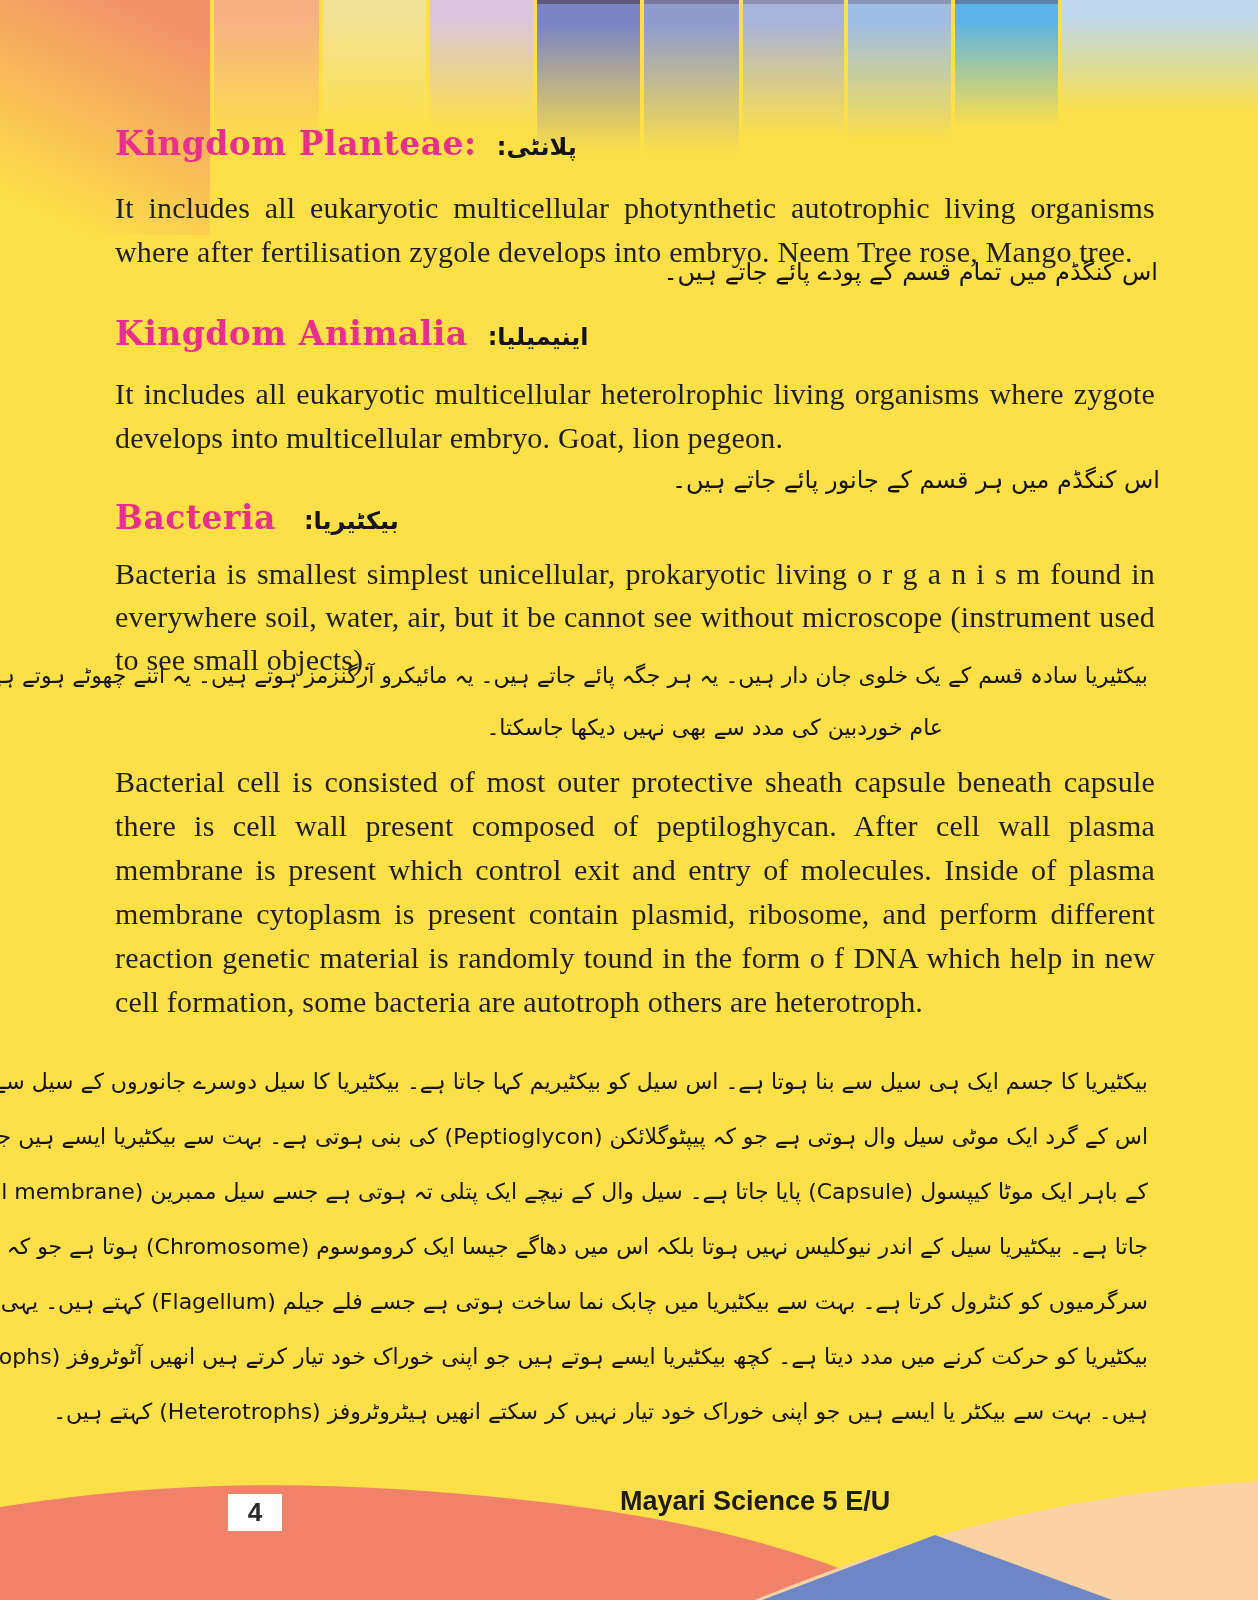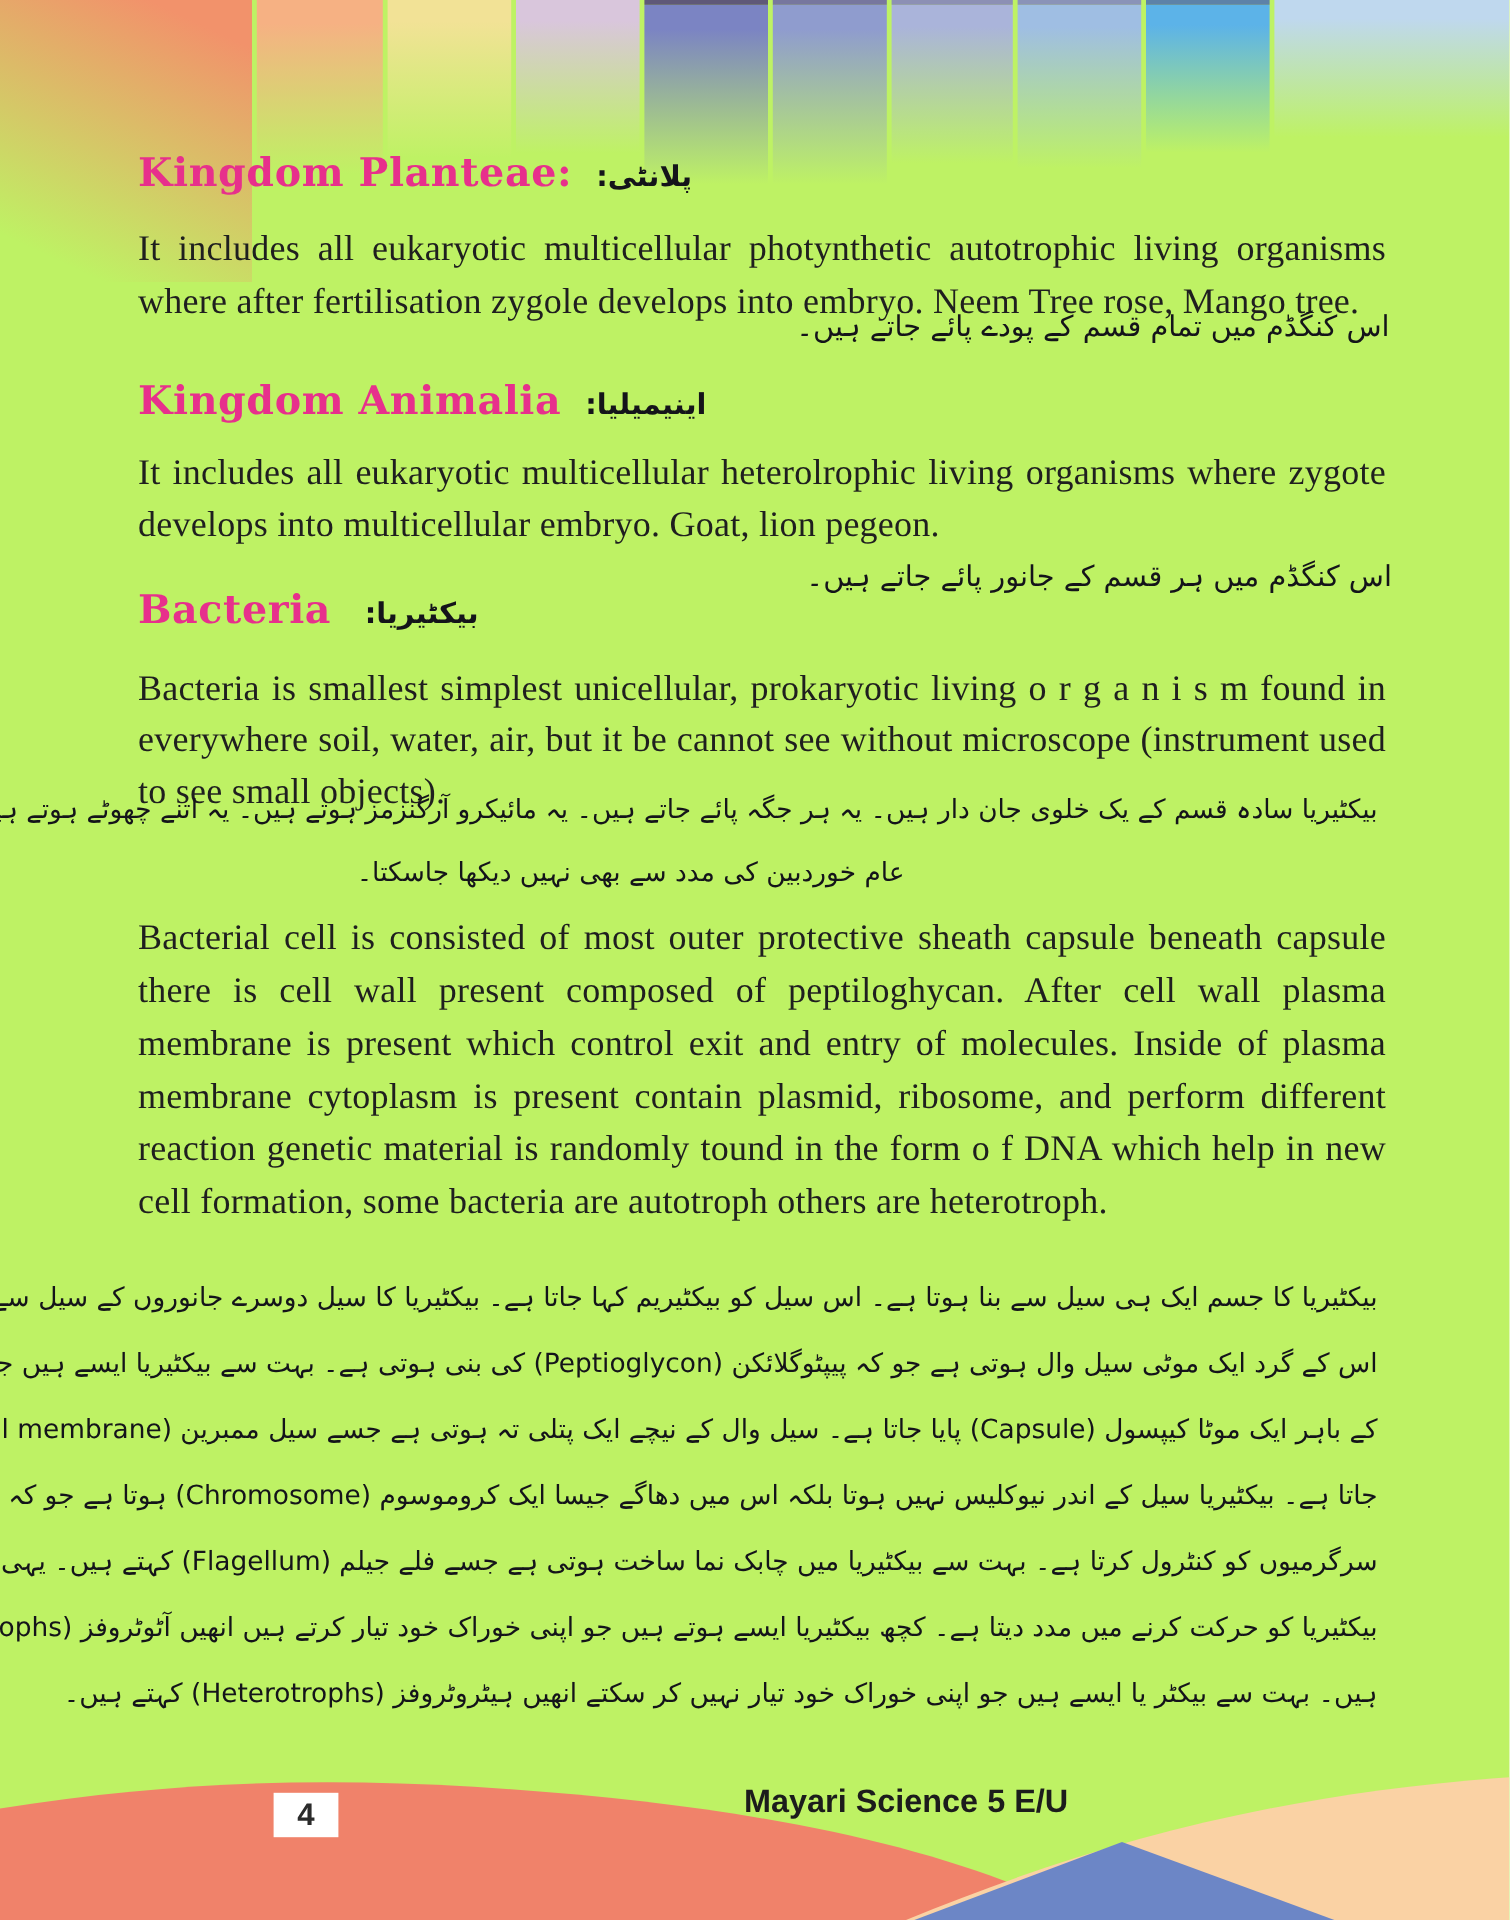--- a/index.html
+++ b/index.html
@@ -1,19 +1,19 @@
 <!DOCTYPE html>
 <html lang="en" style="--accent: #E7308C;"><head>
 <meta charset="utf-8">
 <style>
   html,body{margin:0;padding:0;background:#ffffff;}
   .page{
     position:relative;
     width:1258px;height:1600px;
-    background:#bef264;
+    background:#fde047;
     overflow:hidden;
     margin:0 auto;
     font-family:"Liberation Serif", serif;
   }
   
   .band{
     position:absolute;top:0;left:0;width:1258px;
     display:flex;align-items:flex-start;gap:4px;
   }
   .band-block{flex:0 0 auto;}
@@ -108,28 +108,28 @@
   <div class="abs body-en" style="left:115px;top:170px;">It includes all eukaryotic multicellular photynthetic autotrophic living organisms where after fertilisation zygole develops into embryo. Neem Tree rose, Mango tree.</div>
   <div class="abs ur ur-note" style="right:100px;top:258px;">اس کنگڈم میں تمام قسم کے پودے پائے جاتے ہیں۔</div>
 
   <div class="abs heading-row" style="left:115px;top:314px;">
     <span class="heading-en">Kingdom Animalia</span>
     <span class="heading-ur ur">اینیمیلیا:</span>
   </div>
   <div class="abs body-en" style="left:115px;top:356px;">It includes all eukaryotic multicellular heterolrophic living organisms where zygote develops into multicellular embryo. Goat, lion pegeon.</div>
   <div class="abs ur ur-note" style="right:98px;top:466px;">اس کنگڈم میں ہر قسم کے جانور پائے جاتے ہیں۔</div>
 
-  <div class="abs heading-row" style="left:115px;top:488px;gap:28px;">
+  <div class="abs heading-row" style="left:115px;top:498px;gap:28px;">
     <span class="heading-en">Bacteria</span>
     <span class="heading-ur ur">بیکٹیریا:</span>
   </div>
   <div class="abs body-en tight" style="left:115px;top:536px;">Bacteria is smallest simplest unicellular, prokaryotic living o r g a n i s m found in everywhere soil, water, air, but it be cannot see without microscope (instrument used to see small objects).</div>
 
   <div class="abs ur ur-line" style="left:108px;top:648px;">بیکٹیریا سادہ قسم کے یک خلوی جان دار ہیں۔ یہ ہر جگہ پائے جاتے ہیں۔ یہ مائیکرو آرگنزمز ہوتے ہیں۔ یہ اتنے چھوٹے ہوتے ہیں کہ انھیں</div>
-  <div class="abs ur ur-line indent-right" style="left:108px;top:700px;text-align:center;">عام خوردبین کی مدد سے بھی نہیں دیکھا جاسکتا۔</div>
+  <div class="abs ur ur-line indent-right" style="left:108px;top:700px;">عام خوردبین کی مدد سے بھی نہیں دیکھا جاسکتا۔</div>
 
   <div class="abs body-en" style="left:115px;top:744px;">Bacterial cell is consisted of most outer protective sheath capsule beneath capsule there is cell wall present composed of peptiloghycan. After cell wall plasma membrane is present which control exit and entry of molecules. Inside of plasma membrane cytoplasm is present contain plasmid, ribosome, and perform different reaction genetic material is randomly tound in the form o f DNA which help in new cell formation, some bacteria are autotroph others are heterotroph.</div>
 
   <div class="abs" style="left:108px;top:1054px;">
     <div class="ur ur-line">بیکٹیریا کا جسم ایک ہی سیل سے بنا ہوتا ہے۔ اس سیل کو بیکٹیریم کہا جاتا ہے۔ بیکٹیریا کا سیل دوسرے جانوروں کے سیل سے مختلف ہوتا ہے۔</div>
     <div class="ur ur-line">اس کے گرد ایک موٹی سیل وال ہوتی ہے جو کہ پیپٹوگلائکن (Peptioglycon) کی بنی ہوتی ہے۔ بہت سے بیکٹیریا ایسے ہیں جن کی سیل وال</div>
     <div class="ur ur-line">کے باہر ایک موٹا کیپسول (Capsule) پایا جاتا ہے۔ سیل وال کے نیچے ایک پتلی تہ ہوتی ہے جسے سیل ممبرین (Cell membrane) کہا</div>
     <div class="ur ur-line">جاتا ہے۔ بیکٹیریا سیل کے اندر نیوکلیس نہیں ہوتا بلکہ اس میں دھاگے جیسا ایک کروموسوم (Chromosome) ہوتا ہے جو کہ سیل کی تمام</div>
     <div class="ur ur-line">سرگرمیوں کو کنٹرول کرتا ہے۔ بہت سے بیکٹیریا میں چابک نما ساخت ہوتی ہے جسے فلے جیلم (Flagellum) کہتے ہیں۔ یہی فلے جیلم</div>
     <div class="ur ur-line">بیکٹیریا کو حرکت کرنے میں مدد دیتا ہے۔ کچھ بیکٹیریا ایسے ہوتے ہیں جو اپنی خوراک خود تیار کرتے ہیں انھیں آٹوٹروفز (Autotrophs) کہتے</div>

